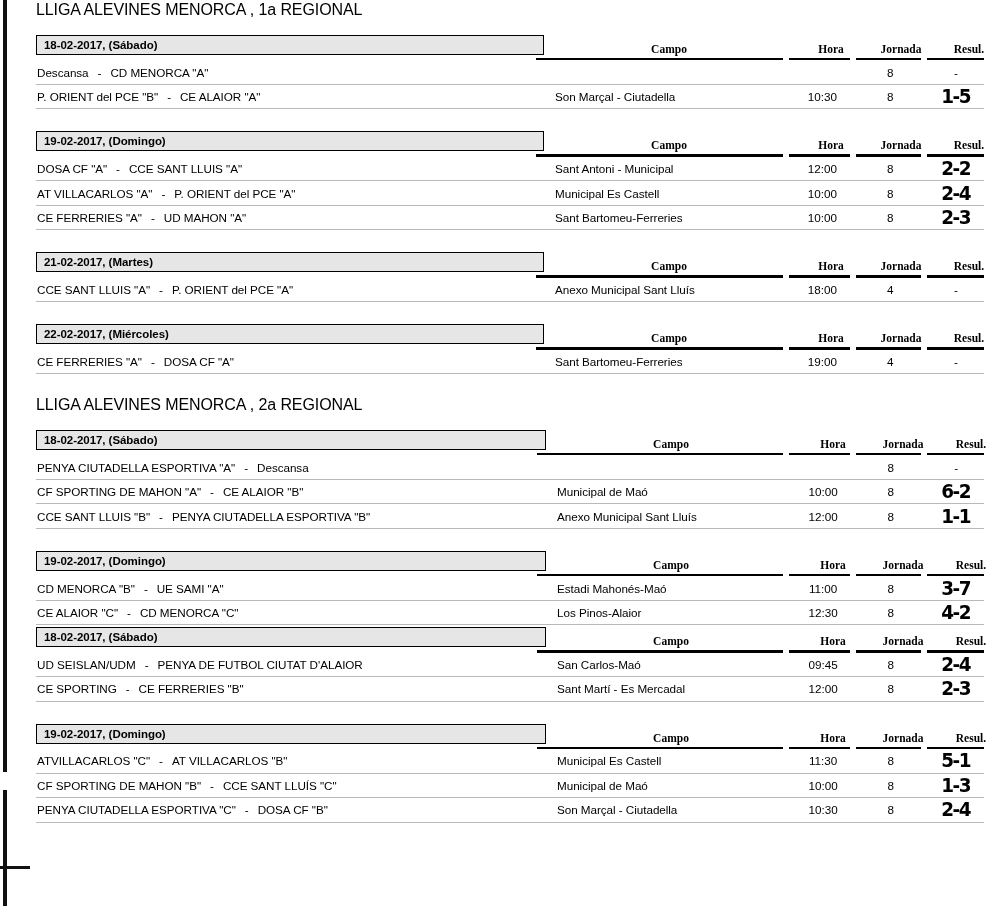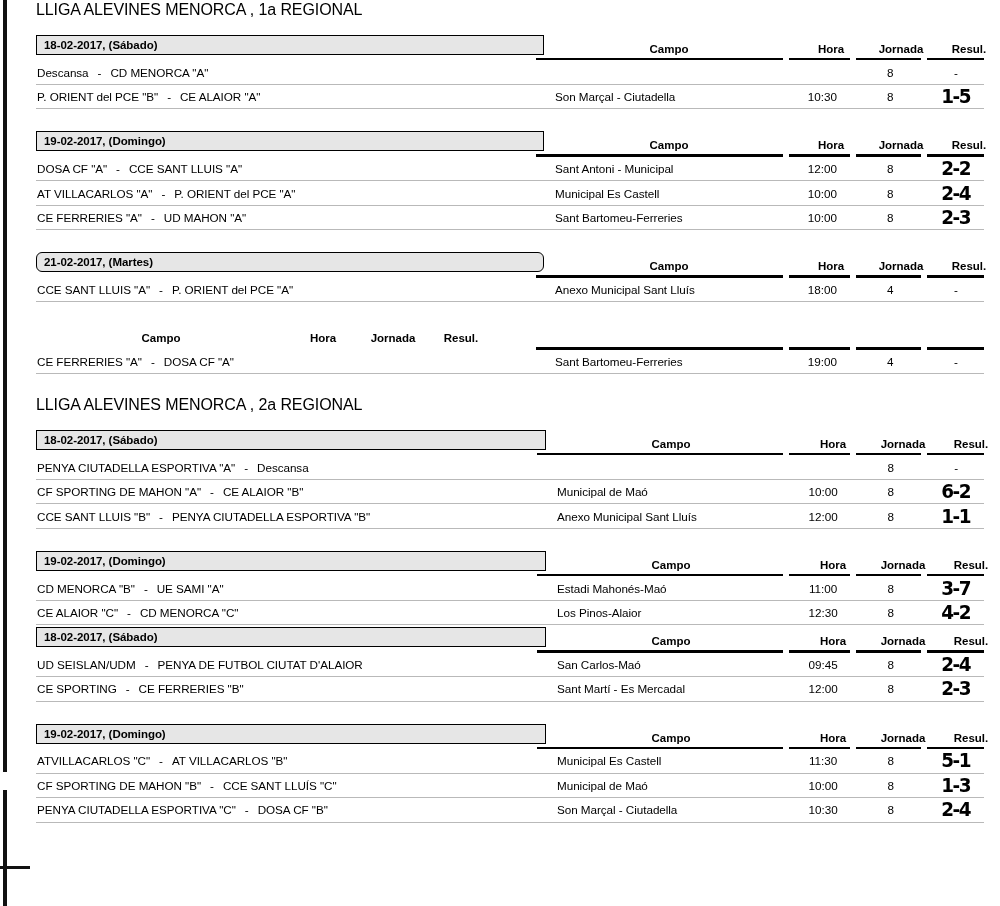--- a/index.html
+++ b/index.html
@@ -84,20 +84,21 @@
     letter-spacing: -0.05px;
     white-space: nowrap;
     flex: 0 0 auto;
   }
 
   .col-heads {
     display: flex;
     align-items: flex-end;
     flex: 1 1 auto;
     height: 20px;
+    font-family: Liberation Serif, serif;
   }
 
   .col-head {
     font-size: 11.5px;
     font-weight: bold;
     text-align: center;
     line-height: 12px;
     white-space: nowrap;
     box-sizing: border-box;
   }
@@ -283,21 +284,21 @@
         <div class="c-spacer"></div>
         <div class="cell-hora c-hora">10:00</div>
         <div class="c-spacer"></div>
         <div class="cell-jorn c-jorn">8</div>
         <div class="c-spacer"></div>
         <div class="cell-resul c-resul"><span class="score">2-3</span></div>
       </div>
     </div>
     <div class="date-block" style="margin-bottom: 20px;">
       <div class="block-head">
-        <div class="date-badge" style="width: 508px; border-radius: 6px;">21-02-2017,  (Martes)</div>
+        <div class="date-badge" style="width: 508px;">21-02-2017,  (Martes)</div>
         <div class="col-heads">
           <div class="col-head c-campo">Campo</div>
           <div class="col-head c-spacer"></div>
           <div class="col-head c-hora">Hora</div>
           <div class="col-head c-spacer"></div>
           <div class="col-head c-jorn">Jornada</div>
           <div class="col-head c-spacer"></div>
           <div class="col-head c-resul">Resul.</div>
         </div>
       </div>
@@ -317,20 +318,21 @@
         <div class="c-spacer"></div>
         <div class="cell-hora c-hora">18:00</div>
         <div class="c-spacer"></div>
         <div class="cell-jorn c-jorn">4</div>
         <div class="c-spacer"></div>
         <div class="cell-resul c-resul"><span class="nores">-</span></div>
       </div>
     </div>
     <div class="date-block" style="margin-bottom: 0px;">
       <div class="block-head">
+        <div class="date-badge" style="width: 508px;">22-02-2017,  (Miércoles)</div>
         <div class="col-heads">
           <div class="col-head c-campo">Campo</div>
           <div class="col-head c-spacer"></div>
           <div class="col-head c-hora">Hora</div>
           <div class="col-head c-spacer"></div>
           <div class="col-head c-jorn">Jornada</div>
           <div class="col-head c-spacer"></div>
           <div class="col-head c-resul">Resul.</div>
         </div>
       </div>

